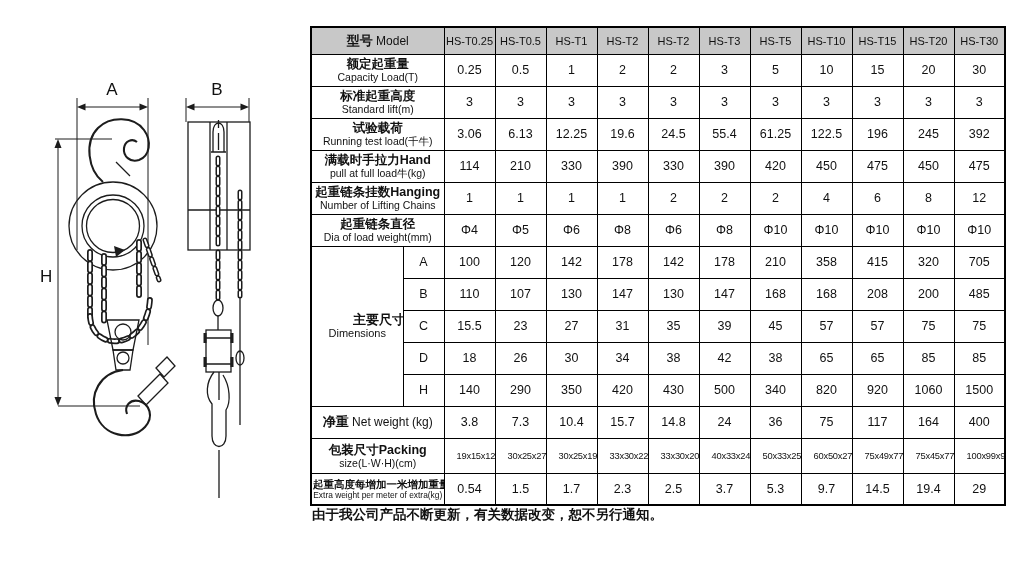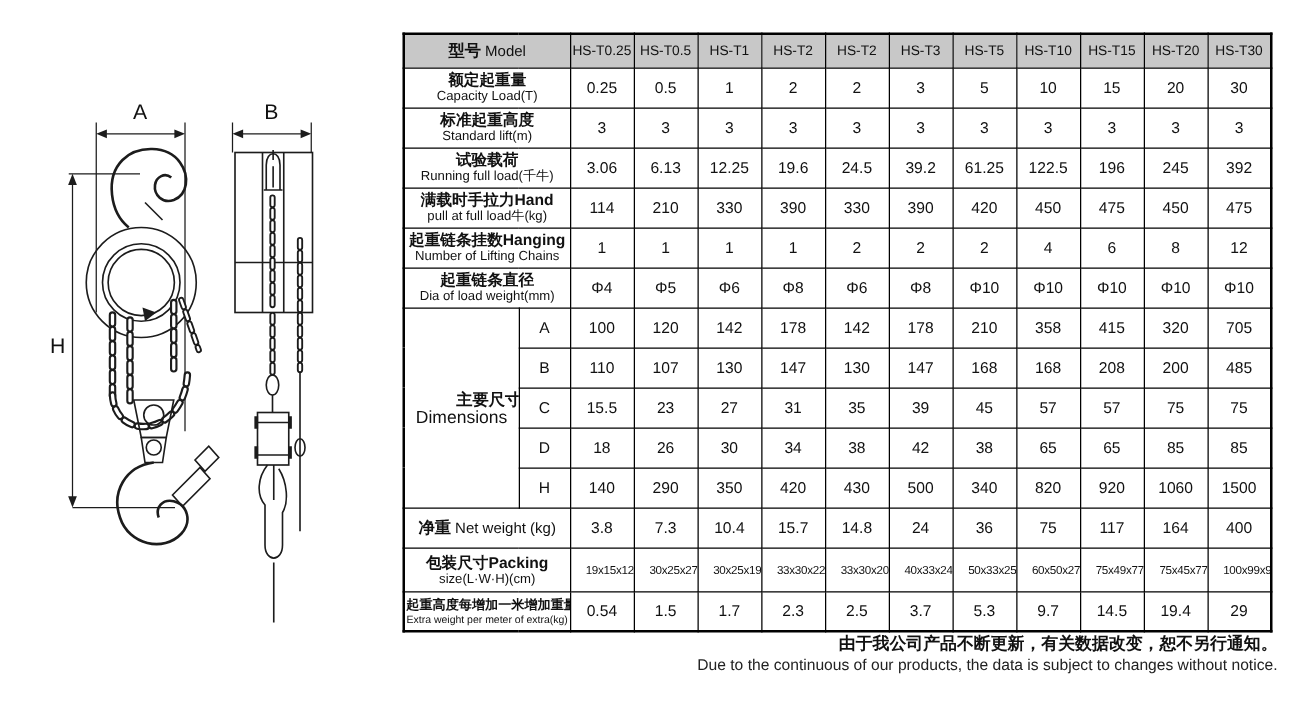--- a/index.html
+++ b/index.html
@@ -12,44 +12,44 @@
   .ln{fill:none;stroke:#1c1c1c;stroke-width:1.3;}
   .lnb{fill:none;stroke:#1c1c1c;stroke-width:2.1;}
   .dim{fill:none;stroke:#1c1c1c;stroke-width:1;}
   .ar{fill:#1c1c1c;stroke:none;}
   .co{fill:none;stroke:#1c1c1c;stroke-width:6;stroke-dasharray:7 4.5;stroke-linecap:round;}
   .ci{fill:none;stroke:#ffffff;stroke-width:2.6;stroke-dasharray:7 4.5;stroke-linecap:round;}
   .co2{fill:none;stroke:#1c1c1c;stroke-width:5;stroke-dasharray:6 4;stroke-linecap:round;}
   .ci2{fill:none;stroke:#ffffff;stroke-width:2;stroke-dasharray:6 4;stroke-linecap:round;}
   .dimlbl{font-family:"Liberation Sans",sans-serif;font-size:17px;fill:#111;}
   
-  .table-wrap{position:absolute;left:310px;top:26px;margin-left:12px;}
+  .table-wrap{position:absolute;left:310px;top:26px;}
   table.spec{border-collapse:collapse;table-layout:fixed;width:694px;border:2px solid #000;background:#fff;}
   table.spec td,table.spec th{border:1px solid #000;text-align:center;vertical-align:middle;padding:0 1px;overflow:hidden;}
   table.spec tr{height:32px;}
   table.spec tr.head{height:27px;}
   tr.head td,tr.head th{background:#c8c8c8;}
   .mod{font-size:11px;font-weight:normal;padding:0;}
   .lbl{text-align:left;padding-left:4px;}
   tr.head .lbl{text-align:center;font-size:12px;}
   tr.head .lbl b{font-size:13px;}
   .zh{font-weight:bold;font-size:12.5px;line-height:14px;white-space:nowrap;}
   .en{font-size:10.5px;line-height:12px;white-space:nowrap;}
   .lbl.inline{font-size:12px;}
   .lbl.inline b{font-size:13px;}
   .tiny .zh{font-size:10.5px;line-height:12px;}
   .tiny .en{font-size:8.4px;line-height:10px;}
   .grp{text-align:center;}
   .grp .zh{font-size:13px;padding-left:40px;}
-  .grp .en{font-size:14px;}
+  .grp .en{font-size:11px;}
   .sub{font-size:12.5px;}
   .val{font-size:12.5px;}
   .val.sm{font-size:9.3px;padding:12px;letter-spacing:-0.2px;}
   
-  .notes{position:absolute;left:312px;top:506px;width:710px;text-align:right;}
+  .notes{position:absolute;left:312px;top:506px;width:710px;}
   .note-zh{font-weight:bold;font-size:13.5px;line-height:18px;color:#111;}
   .note-en{font-size:12.5px;line-height:17px;color:#222;}
 </style>
 </head>
 <body>
 
 <div class="canvas">
 
   <svg class="drawing" viewBox="0 0 310 569">
 
@@ -216,28 +216,28 @@
             <td class="val">3</td>
             <td class="val">3</td>
             <td class="val">3</td>
             <td class="val">3</td>
             <td class="val">3</td>
             <td class="val">3</td>
           </tr>
           <tr>
             <td class="lbl" colspan="2">
               <div class="zh">试验载荷</div>
-              <div class="en">Running full load(千牛)</div>
+              <div class="en">Running test load(千牛)</div>
             </td>
             <td class="val">3.06</td>
             <td class="val">6.13</td>
             <td class="val">12.25</td>
             <td class="val">19.6</td>
             <td class="val">24.5</td>
-            <td class="val">39.2</td>
+            <td class="val">55.4</td>
             <td class="val">61.25</td>
             <td class="val">122.5</td>
             <td class="val">196</td>
             <td class="val">245</td>
             <td class="val">392</td>
           </tr>
           <tr>
             <td class="lbl" colspan="2">
               <div class="zh">满载时手拉力Hand</div>
               <div class="en">pull at full load牛(kg)</div>
@@ -409,16 +409,15 @@
             <td class="val">14.5</td>
             <td class="val">19.4</td>
             <td class="val">29</td>
           </tr>
         </tbody>
     </table>
   </div>
 
   <div class="notes">
     <div class="note-zh">由于我公司产品不断更新，有关数据改变，恕不另行通知。</div>
-    <div class="note-en">Due to the continuous of our products, the data is subject to changes without notice.</div>
   </div>
 
 </div>
 
 </body></html>

